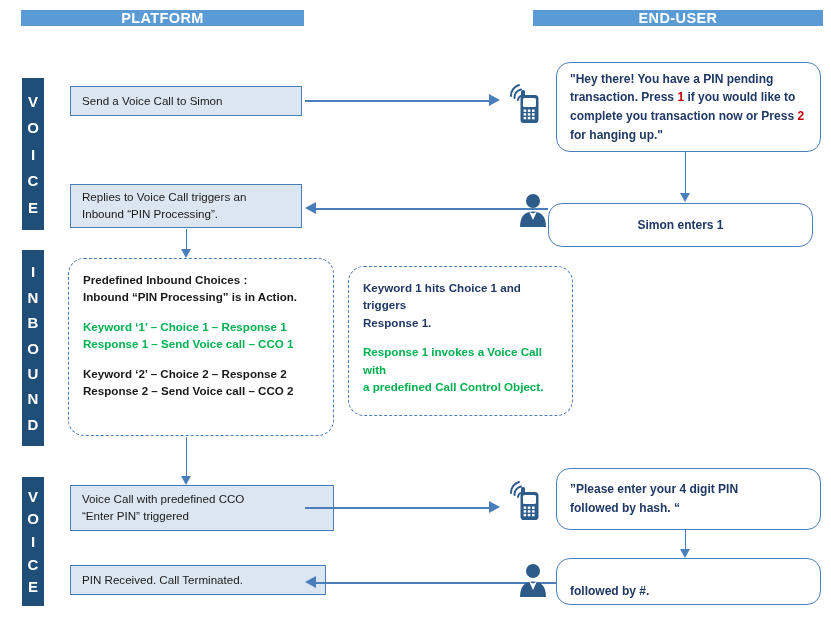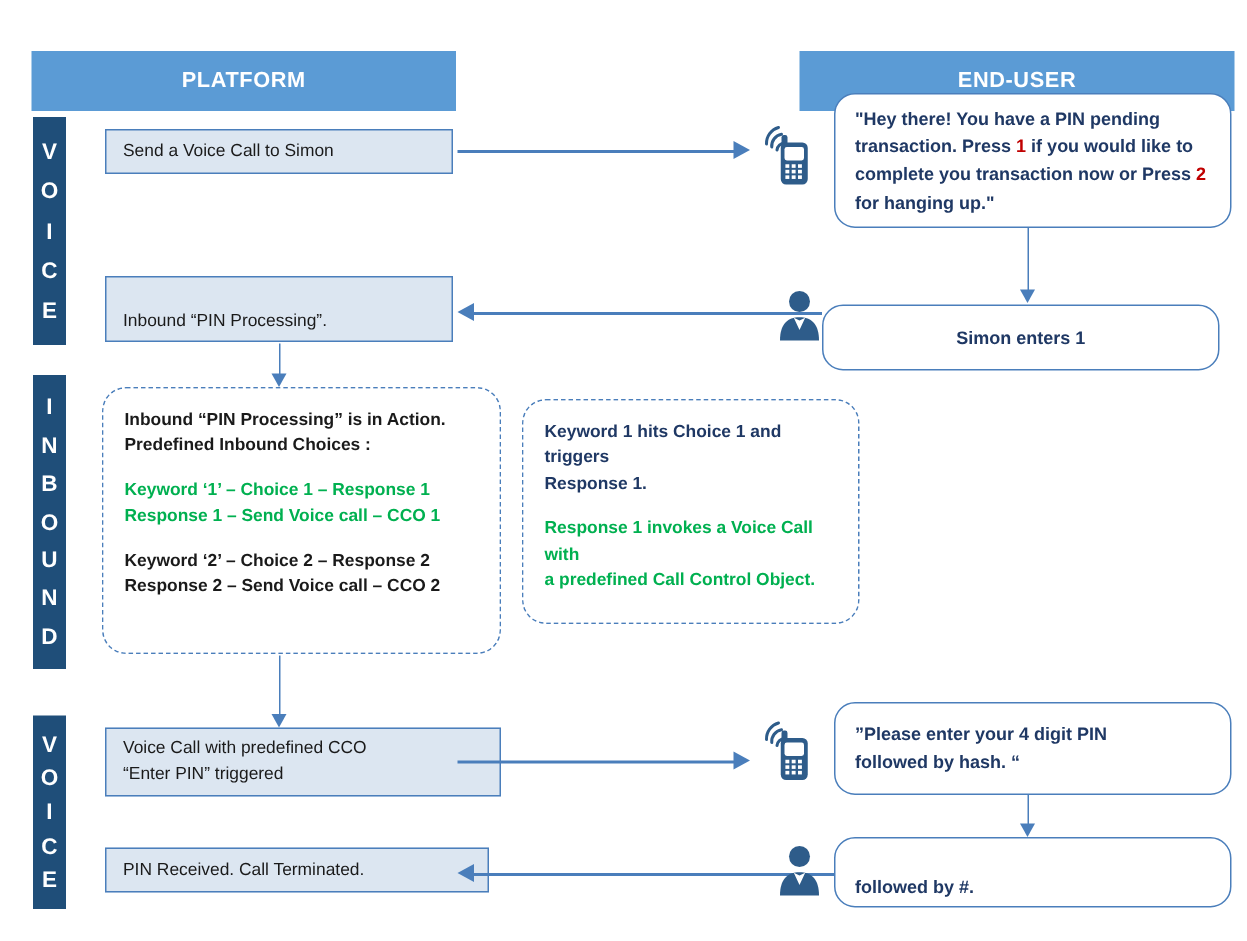--- a/index.html
+++ b/index.html
@@ -22,22 +22,21 @@
   .col-header {
     position: absolute;
     background: #5B9BD5;
     color: #ffffff;
     font-weight: bold;
     font-size: 14.5px;
     letter-spacing: 0.4px;
     display: flex;
     align-items: center;
     justify-content: center;
-    height: 40px;
-    margin-top: 24px;
+    height: 16px;
   }
   #hdr-platform { left: 21px;  top: 10px; width: 283px; }
   #hdr-enduser  { left: 533px; top: 10px; width: 290px; }
 
   
   .stage-bar {
     position: absolute;
     background: #1F4E79;
     color: #ffffff;
     font-weight: bold;
@@ -182,39 +181,39 @@
     <span>C</span>
     <span>E</span>
   </div>
 
   <div class="proc-box" id="box-send-call">
     <span>Send a Voice Call to Simon</span>
   </div>
 
   <div class="proc-box" id="box-replies">
     <span>
-      <br>
+      <span>Replies to Voice Call triggers an</span><br>
       <span>Inbound “PIN Processing”.</span>
     </span>
   </div>
 
   <div class="proc-box" id="box-voice-cco">
     <span>
       <span>Voice Call with predefined CCO</span><br>
       <span>“Enter PIN” triggered</span>
     </span>
   </div>
 
   <div class="proc-box" id="box-pin-recv">
     <span>PIN Received. Call Terminated.</span>
   </div>
 
   <div class="dashed-panel" id="panel-inbound-choices">
+    <div>Predefined Inbound Choices :</div>
     <div>Inbound “PIN Processing” is in Action.</div>
-    <div>Predefined Inbound Choices :</div>
     <div class="spacer-line"></div>
     <div class="green">Keyword ‘1’ – Choice 1 – Response 1</div>
     <div class="green">Response 1 – Send Voice call  – CCO 1</div>
     <div class="spacer-line"></div>
     <div>Keyword ‘2’ –  Choice 2 – Response 2</div>
     <div>Response 2 – Send Voice call  – CCO 2</div>
   </div>
 
   <div class="dashed-panel" id="panel-keyword-note">
     <div>Keyword 1 hits Choice 1 and triggers</div>

